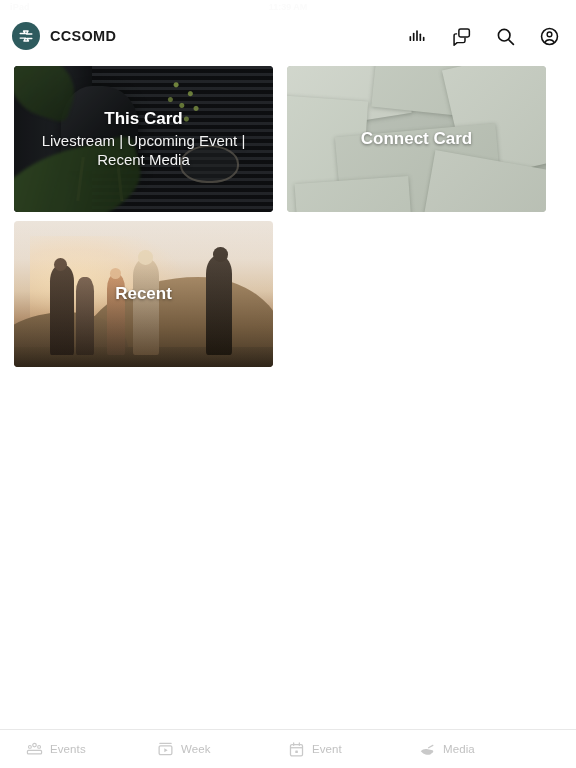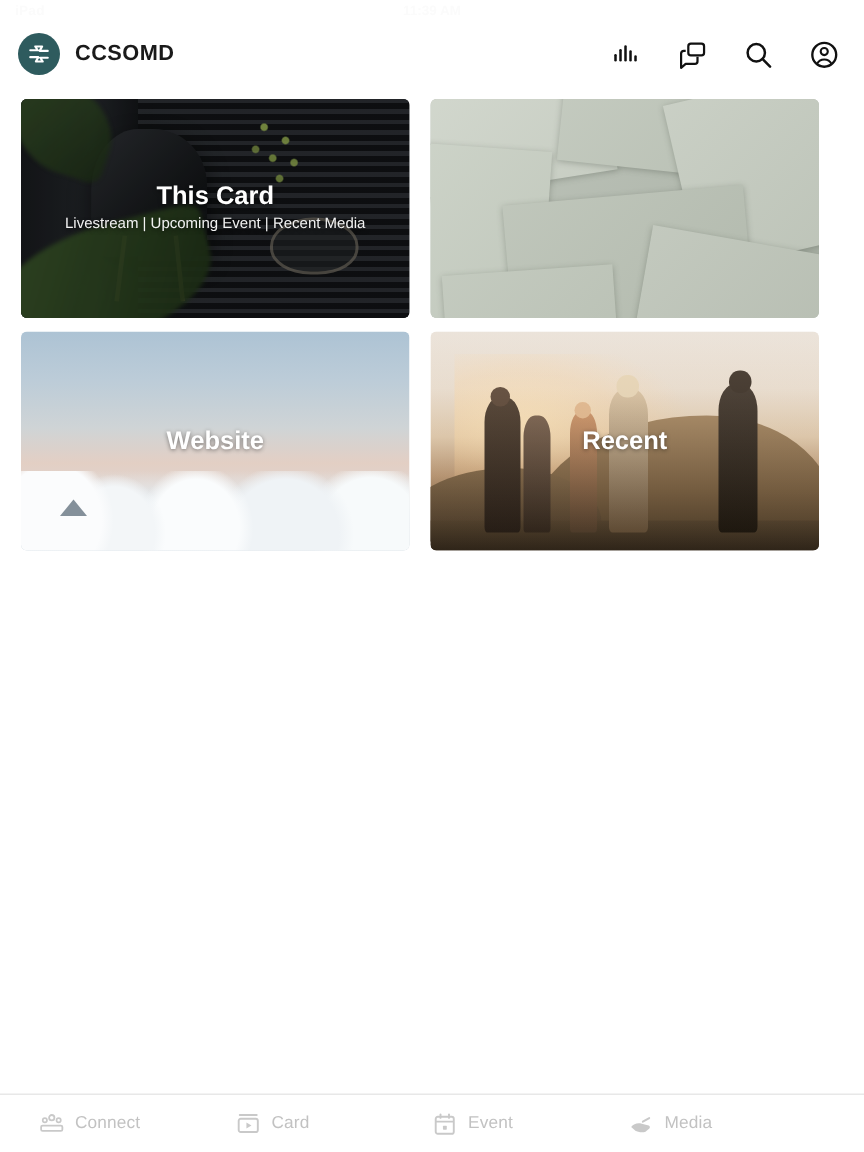--- a/index.html
+++ b/index.html
@@ -66,21 +66,21 @@
   }
   .tile .bg { position:absolute; inset:0; }
   .tile .label {
     position:relative; z-index:3;
     color:#ffffff; font-weight:bold; font-size:17px;
     text-shadow:0 1px 3px rgba(0,0,0,.45);
     line-height:1.2;
   }
   .tile .sublabel {
     position:relative; z-index:3;
-    color:#f2f2f2; font-size:10px; font-weight:normal;
+    color:#f2f2f2; font-size:15px; font-weight:normal;
     line-height:1.25; margin-top:3px;
     max-width:210px;
     text-shadow:0 1px 3px rgba(0,0,0,.5);
   }
 
   
   .bg-thisweek { background:#13161a; }
   .bg-thisweek .blinds {
     position:absolute; left:30%; top:0; width:70%; height:100%;
     background:repeating-linear-gradient(
@@ -355,29 +355,23 @@
         <div class="bg bg-connect">
           <div class="sheet s1"></div>
           <div class="sheet s2"></div>
           <div class="sheet s3"></div>
           <div class="sheet s4"></div>
           <div class="sheet s5"></div>
           <div class="sheet s6"></div>
           <div class="sheet s7"></div>
           <div class="shade"></div>
         </div>
-      </div>
-
-      <div class="tile">
-        <div class="bg bg-website">
-          <div class="cloudband"></div>
-          <div class="peak"></div>
-        </div>
-        <div class="label">Website</div>
-      </div>
+        <div class="label">Connect Card</div>
+      </div>
+
 
       <div class="tile">
         <div class="bg bg-social">
           <div class="sunglow"></div>
           <div class="hill"></div>
           <div class="hill2"></div>
           <div class="ground"></div>
           <div class="p p1"></div>
             <div class="head h1"></div>
           <div class="p p2"></div>
@@ -400,32 +394,32 @@
 
     <div class="tab">
       <span class="tab-icon">
         <svg width="18" height="18" viewBox="0 0 24 24" aria-hidden="true">
           <circle cx="12" cy="6.5" r="2.5" stroke="#c9c9c9" stroke-width="1.7" fill="none"></circle>
           <circle cx="5.5" cy="9" r="2" stroke="#c9c9c9" stroke-width="1.6" fill="none"></circle>
           <circle cx="18.5" cy="9" r="2" stroke="#c9c9c9" stroke-width="1.6" fill="none"></circle>
           <rect x="2" y="14" width="20" height="5" rx="1.4" stroke="#c9c9c9" stroke-width="1.7" fill="none"></rect>
         </svg>
       </span>
-      <span class="tab-label">Connect</span>
+      <span class="tab-label">Events</span>
     </div>
 
     <div class="tab">
       <span class="tab-icon">
         <svg width="18" height="18" viewBox="0 0 24 24" aria-hidden="true">
           <line x1="4" y1="4" x2="20" y2="4" stroke="#c9c9c9" stroke-width="1.8" stroke-linecap="round"></line>
           <rect x="3" y="7.5" width="18" height="12.5" rx="2" stroke="#c9c9c9" stroke-width="1.8" fill="none"></rect>
           <path d="M10.3 11 L15 13.8 L10.3 16.6 Z" fill="#c9c9c9"></path>
         </svg>
       </span>
-      <span class="tab-label">Card</span>
+      <span class="tab-label">Week</span>
     </div>
 
     <div class="tab">
       <span class="tab-icon">
         <svg width="17" height="17" viewBox="0 0 24 24" aria-hidden="true">
           <rect x="3.5" y="5" width="17" height="16" rx="2" stroke="#c9c9c9" stroke-width="1.8" fill="none"></rect>
           <line x1="3.5" y1="9.5" x2="20.5" y2="9.5" stroke="#c9c9c9" stroke-width="1.8"></line>
           <line x1="8" y1="2.8" x2="8" y2="6" stroke="#c9c9c9" stroke-width="1.8" stroke-linecap="round"></line>
           <line x1="16" y1="2.8" x2="16" y2="6" stroke="#c9c9c9" stroke-width="1.8" stroke-linecap="round"></line>
           <rect x="10.3" y="13.5" width="3.6" height="3.6" rx=".6" fill="#c9c9c9"></rect>

